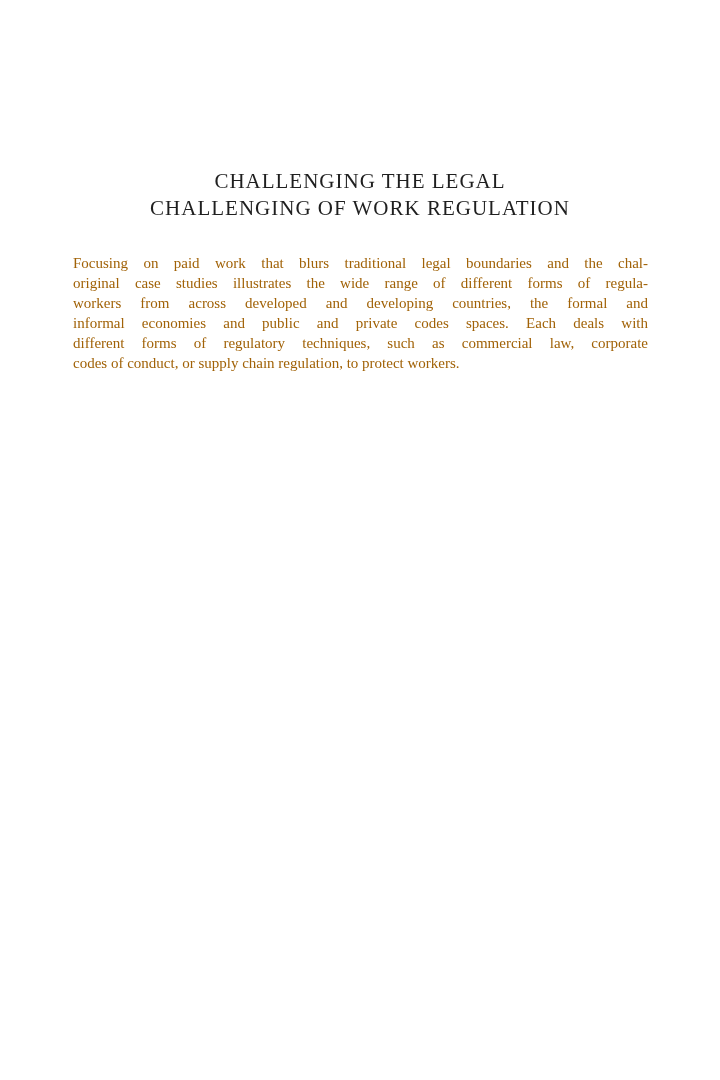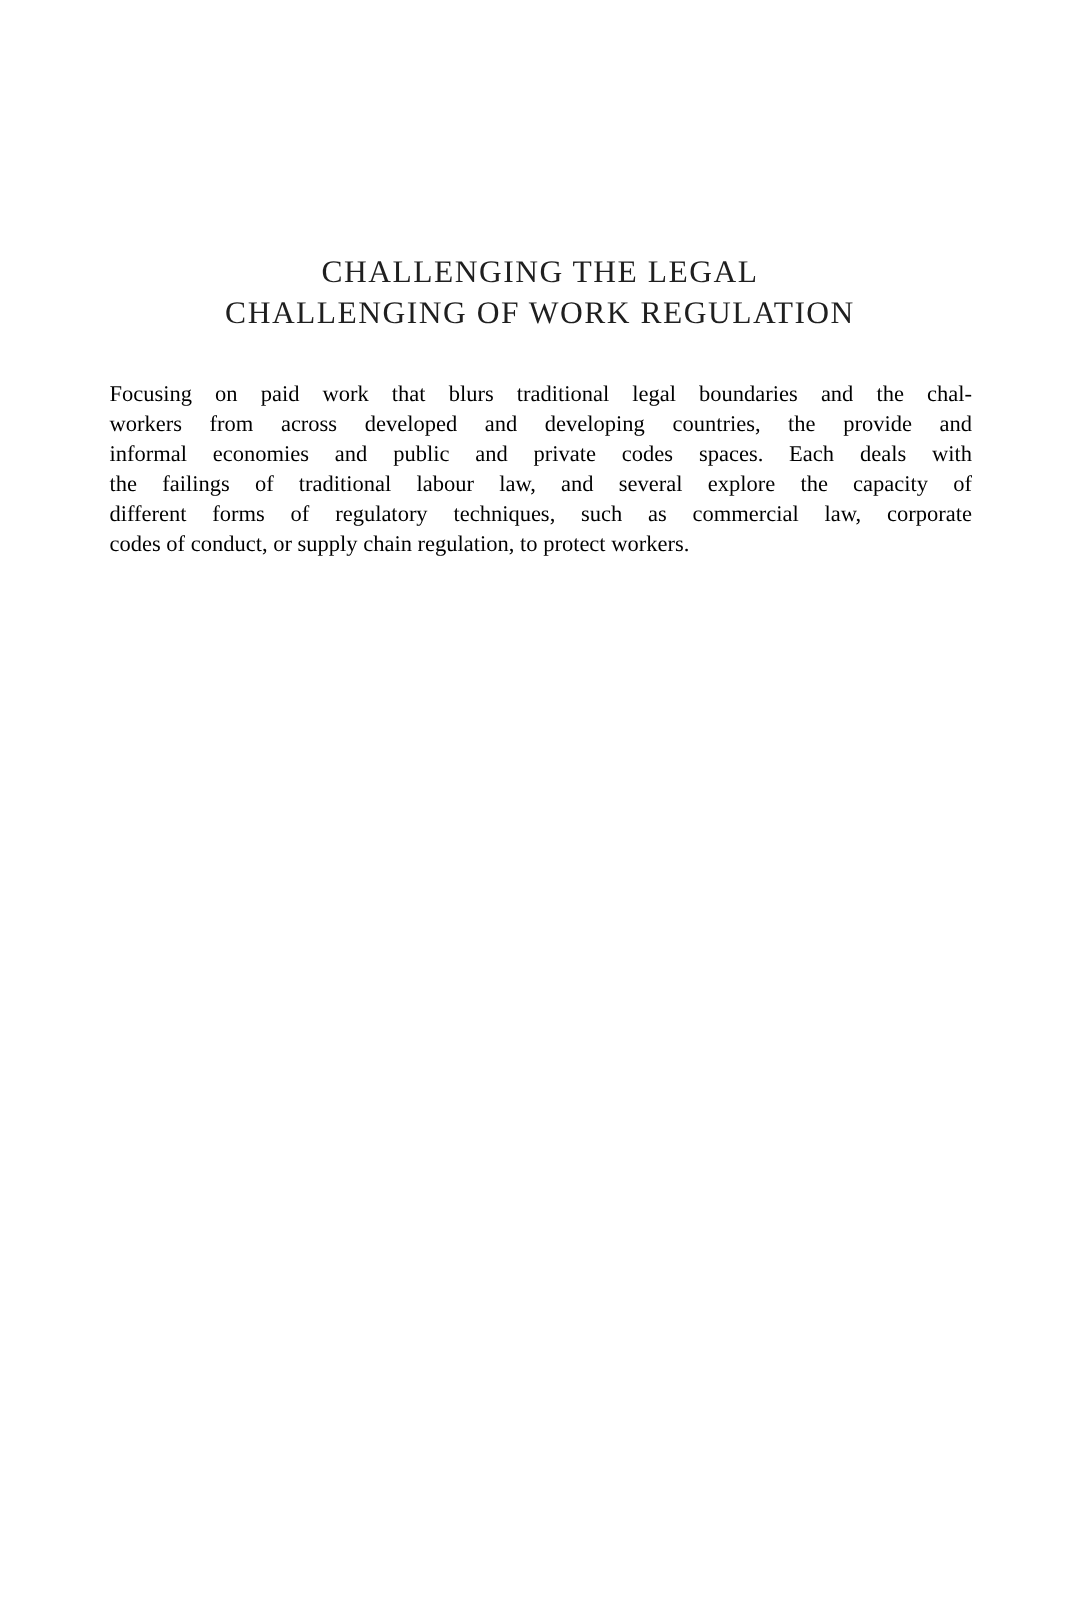--- a/index.html
+++ b/index.html
@@ -33,21 +33,21 @@
   .title-line {
     white-space: nowrap;
   }
   .body-paragraph {
     position: absolute;
     top: 253px;
     left: 73px;
     width: 575px;
     font-size: 15px;
     line-height: 20px;
-    color: #000000;
+    color: #a16207;
   }
   .para-line {
     text-align: justify;
     text-align-last: justify;
     height: 20px;
     overflow: visible;
   }
   .para-line.last {
     text-align: center;
     text-align-last: left;
@@ -58,20 +58,20 @@
 
 <div class="page">
 
   <div class="title-block">
     <div class="title-line">CHALLENGING THE LEGAL</div>
     <div class="title-line">CHALLENGING OF WORK REGULATION</div>
   </div>
 
   <div class="body-paragraph">
     <div class="para-line">Focusing on paid work that blurs traditional legal boundaries and the chal-</div>
-    <div class="para-line">workers from across developed and developing countries, the provide and</div>
+    <div class="para-line">original case studies illustrates the wide range of different forms of regula-</div>
+    <div class="para-line">workers from across developed and developing countries, the formal and</div>
     <div class="para-line">informal economies and public and private codes spaces. Each deals with</div>
-    <div class="para-line">the failings of traditional labour law, and several explore the capacity of</div>
     <div class="para-line">different forms of regulatory techniques, such as commercial law, corporate</div>
     <div class="para-line last">codes of conduct, or supply chain regulation, to protect workers.</div>
   </div>
 
 </div>
 
 </body></html>

